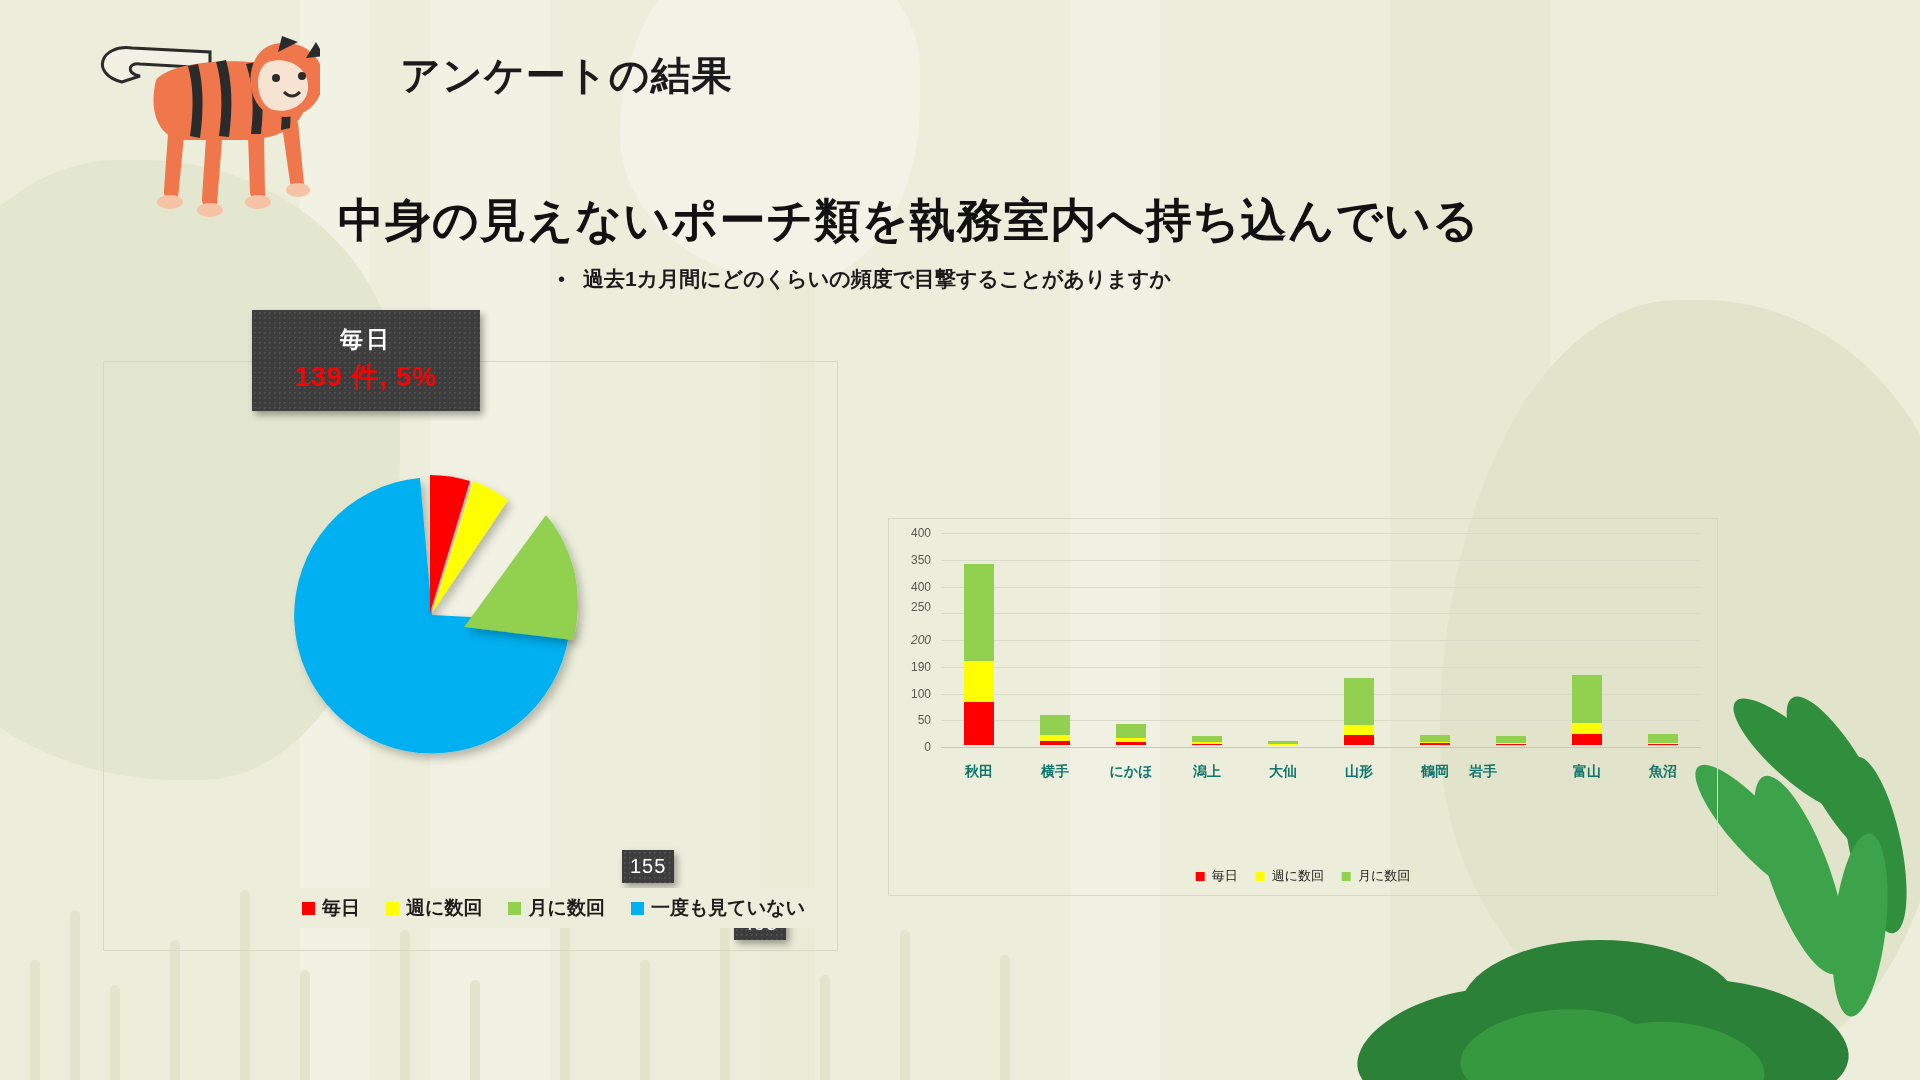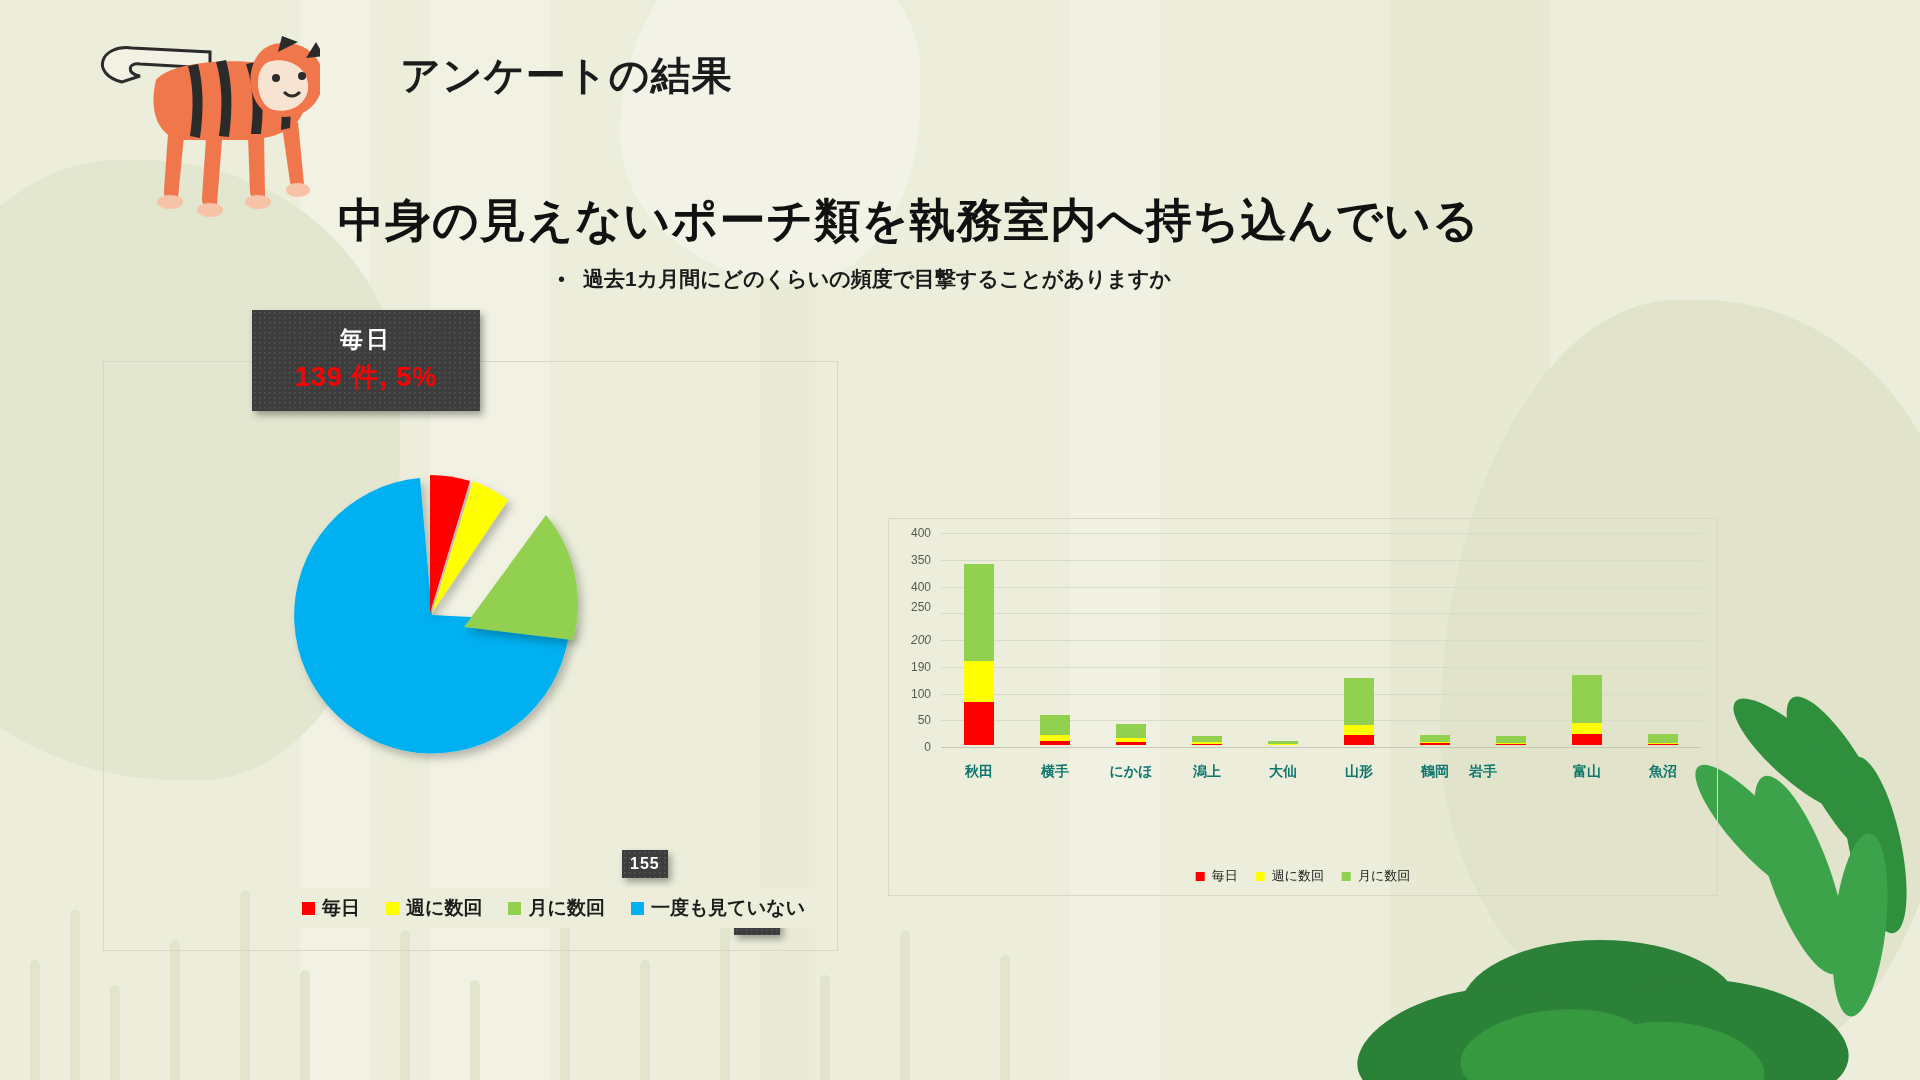--- a/index.html
+++ b/index.html
@@ -64,21 +64,21 @@
     text-align:center;
     background-image:radial-gradient(rgba(255,255,255,.10) 1px, transparent 1px);
     background-size:5px 5px;
   }
   .callout-main {
     left:148px; top:-52px; width:228px; padding:14px 6px 16px;
   }
   .callout-main .l1 { font-size:23px; font-weight:700; letter-spacing:3px; }
   .callout-main .l2 { font-size:27px; font-weight:700; color:#ff0000; margin-top:4px; letter-spacing:1px; }
 
-  .callout-sm { padding:5px 8px; font-size:16px; font-weight:700; letter-spacing:1px; }
+  .callout-sm { padding:5px 8px; font-size:20px; font-weight:400; letter-spacing:1px; }
   .callout-155 { left:518px; top:488px; }
   .callout-495 { left:630px; top:545px; }
 
   .pie-legend {
     position:absolute; left:180px; bottom:22px;
     display:flex; align-items:center; gap:26px;
     background:#eceedb; padding:7px 18px;
   }
   .lg-item { display:flex; align-items:center; gap:7px; font-size:19px; font-weight:700; color:#1d1d1b; white-space:nowrap; }
   .lg-sw { width:13px; height:13px; display:inline-block; }

